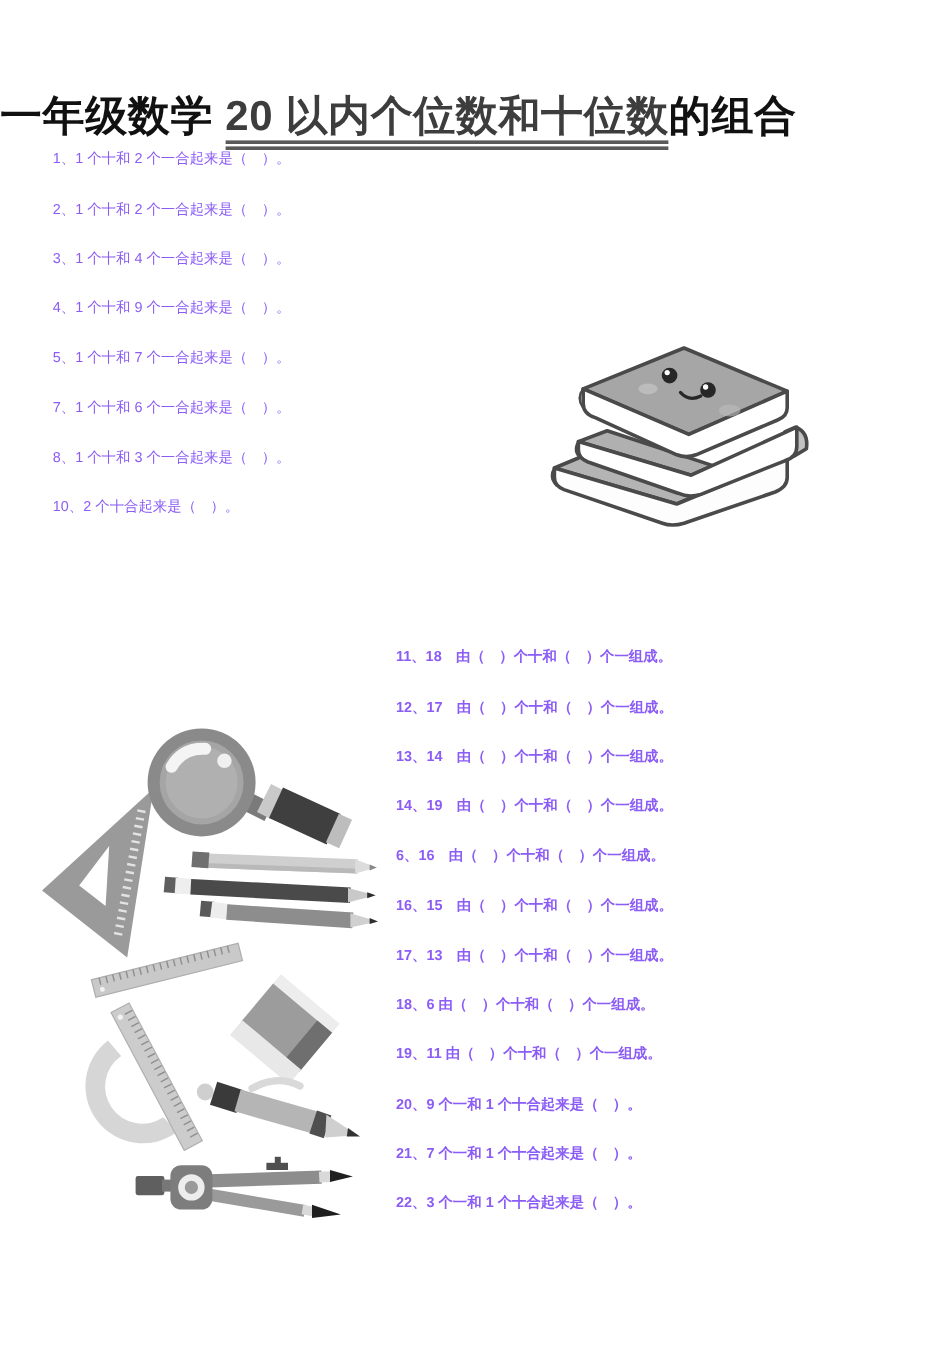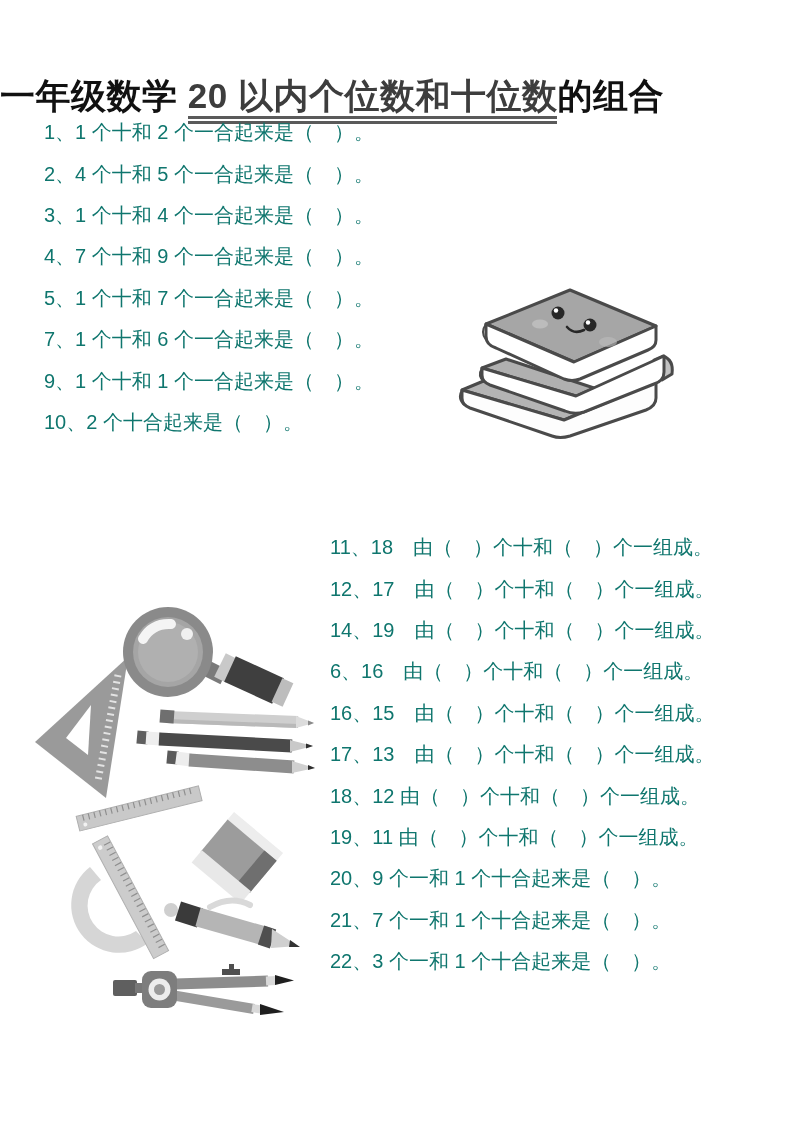--- a/index.html
+++ b/index.html
@@ -9,54 +9,55 @@
   }
   .title{
     position:absolute;top:50px;left:0;width:628px;
     font-size:35px;font-weight:bold;letter-spacing:0.5px;color:#111;white-space:nowrap;
   }
   .title .u{
     color:#3d3d3d;
     border-bottom:8px double #5a5a5a;
     padding-bottom:1px;
   }
-  .qcol{position:absolute;font-size:20px;color:#0f766e;}
+  .qcol{position:absolute;font-size:12px;color:#8b5cf6;}
   .qcol .q{height:41.4px;display:flex;align-items:center;white-space:pre;}
   .col-left{left:44px;top:112px;}
-  .col-right{left:330px;top:527px;}
+  .col-right{left:330px;top:527px;font-weight:bold;}
   .illus{position:absolute;}
   #books{left:458px;top:284px;width:232px;height:162px;}
   #stationery{left:28px;top:595px;width:310px;height:470px;}
 </style>
 </head>
 <body>
 
 <h1 class="title">
   <span>一年级数学 </span><span class="u">20 以内个位数和十位数</span><span>的组合</span>
 </h1>
 
 <div class="qcol col-left">
   <div class="q">1、1 个十和 2 个一合起来是（　）。</div>
-  <div class="q">2、4 个十和 5 个一合起来是（　）。</div>
+  <div class="q">2、1 个十和 2 个一合起来是（　）。</div>
   <div class="q">3、1 个十和 4 个一合起来是（　）。</div>
-  <div class="q">4、7 个十和 9 个一合起来是（　）。</div>
+  <div class="q">4、1 个十和 9 个一合起来是（　）。</div>
   <div class="q">5、1 个十和 7 个一合起来是（　）。</div>
   <div class="q">7、1 个十和 6 个一合起来是（　）。</div>
-  <div class="q">9、1 个十和 1 个一合起来是（　）。</div>
+  <div class="q">8、1 个十和 3 个一合起来是（　）。</div>
   <div class="q">10、2 个十合起来是（　）。</div>
 </div>
 
 <div class="qcol col-right">
   <div class="q">11、18　由（　）个十和（　）个一组成。</div>
   <div class="q">12、17　由（　）个十和（　）个一组成。</div>
+  <div class="q">13、14　由（　）个十和（　）个一组成。</div>
   <div class="q">14、19　由（　）个十和（　）个一组成。</div>
   <div class="q">6、16　由（　）个十和（　）个一组成。</div>
   <div class="q">16、15　由（　）个十和（　）个一组成。</div>
   <div class="q">17、13　由（　）个十和（　）个一组成。</div>
-  <div class="q">18、12 由（　）个十和（　）个一组成。</div>
+  <div class="q">18、6 由（　）个十和（　）个一组成。</div>
   <div class="q">19、11 由（　）个十和（　）个一组成。</div>
   <div class="q">20、9 个一和 1 个十合起来是（　）。</div>
   <div class="q">21、7 个一和 1 个十合起来是（　）。</div>
   <div class="q">22、3 个一和 1 个十合起来是（　）。</div>
 </div>
 
 <svg id="books" class="illus" viewBox="0 0 232 162" aria-hidden="true">
   <g stroke="#4a4a4a" stroke-width="3" stroke-linejoin="round">
 
     <g>

